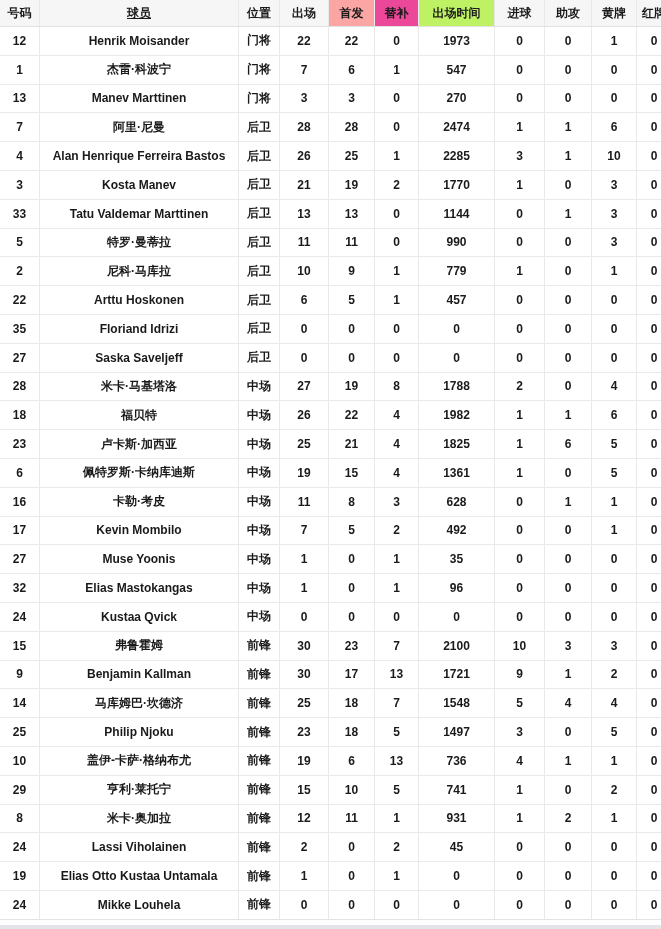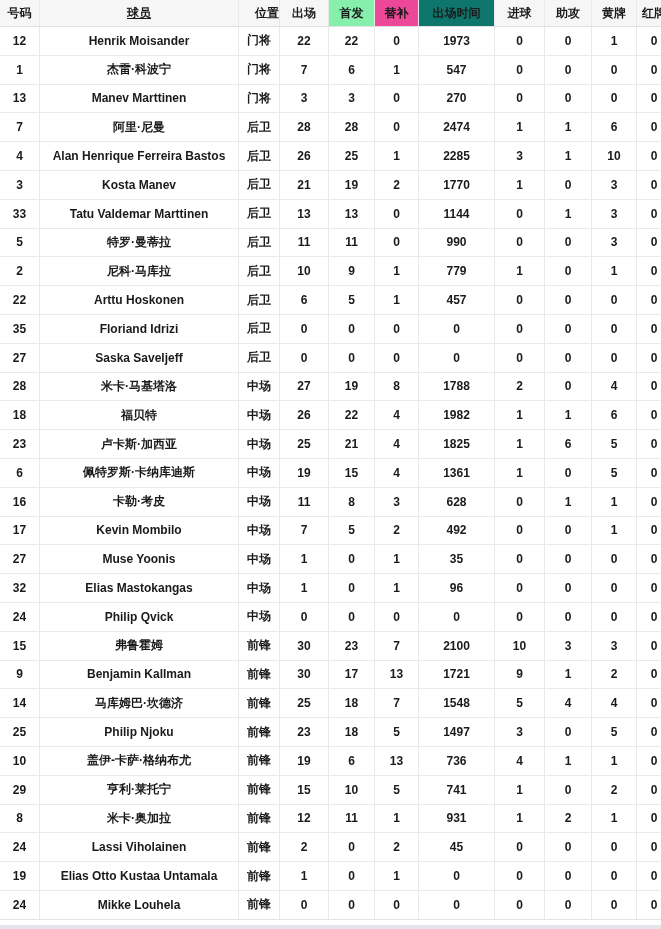--- a/index.html
+++ b/index.html
@@ -59,25 +59,25 @@
 </style>
 </head>
 <body>
 
 <div class="page">
   <table class="stats">
     <thead>
       <tr>
           <th class="col-number" style="width: 39px; background: rgb(246, 246, 246);">号码</th>
           <th class="col-player" style="width: 198px; background: rgb(246, 246, 246); text-decoration: underline;">球员</th>
-          <th class="col-position" style="width: 40px; background: rgb(246, 246, 246); text-align: right;">位置</th>
+          <th class="col-position" style="width: 40px; background: rgb(246, 246, 246);">位置</th>
           <th class="col-appearances" style="width: 48px; background: rgb(246, 246, 246);">出场</th>
-          <th class="col-starts" style="width: 45px; background: #86efac; text-align: center;">首发</th>
+          <th class="col-starts" style="width: 45px; background: #fca5a5; text-align: center;">首发</th>
           <th class="col-substitute" style="width: 43px; background: #ec4899;">替补</th>
-          <th class="col-minutes" style="width: 75px; background: #0f766e; font-family: Liberation Mono, monospace;">出场时间</th>
+          <th class="col-minutes" style="width: 75px; background: #bef264; font-family: Liberation Mono, monospace;">出场时间</th>
           <th class="col-goals" style="width: 49px; background: rgb(246, 246, 246);">进球</th>
           <th class="col-assists" style="width: 46px; background: rgb(246, 246, 246);">助攻</th>
           <th class="col-yellow-cards" style="width: 44px; background: rgb(246, 246, 246);">黄牌</th>
           <th class="col-red-cards" style="width: 34px; background: rgb(246, 246, 246);">红牌</th>
         </tr>
     </thead>
     <tbody>
         <tr>
           <td class="col-number">12</td>
           <td class="col-player">Henrik Moisander</td>
@@ -333,21 +333,21 @@
           <td class="col-starts">0</td>
           <td class="col-substitute">1</td>
           <td class="col-minutes">96</td>
           <td class="col-goals">0</td>
           <td class="col-assists">0</td>
           <td class="col-yellow-cards">0</td>
           <td class="col-red-cards">0</td>
         </tr>
         <tr>
           <td class="col-number">24</td>
-          <td class="col-player">Philip Qvick</td>
+          <td class="col-player">Kustaa Qvick</td>
           <td class="col-position">中场</td>
           <td class="col-appearances">0</td>
           <td class="col-starts">0</td>
           <td class="col-substitute">0</td>
           <td class="col-minutes">0</td>
           <td class="col-goals">0</td>
           <td class="col-assists">0</td>
           <td class="col-yellow-cards">0</td>
           <td class="col-red-cards">0</td>
         </tr>

